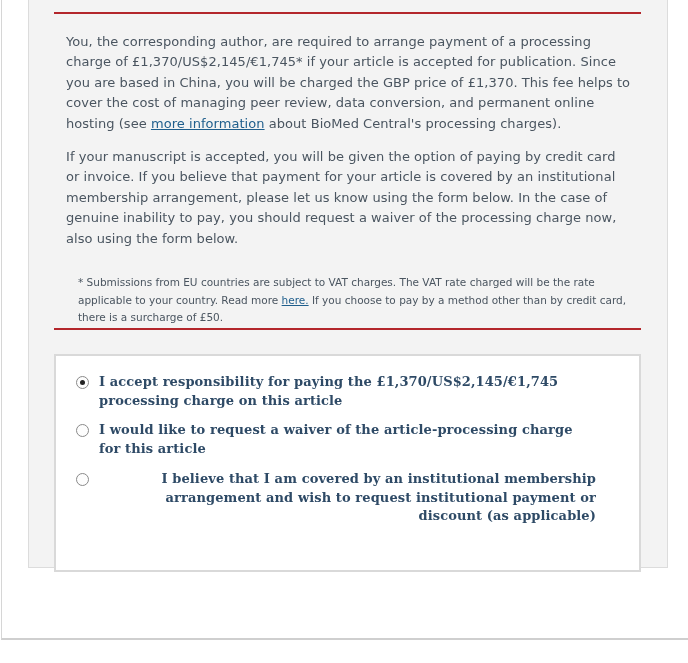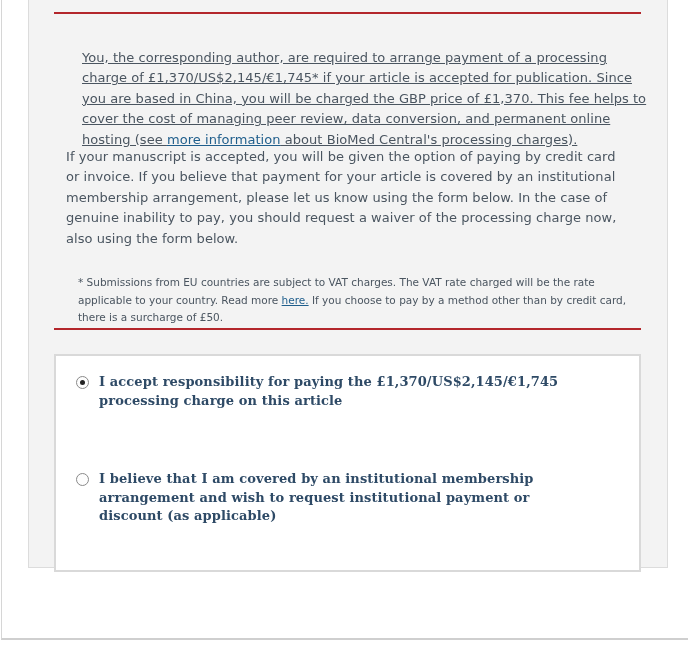--- a/index.html
+++ b/index.html
@@ -85,21 +85,21 @@
     .option {
       position: absolute;
       left: 20px;
       width: 520px;
       display: flex;
       align-items: flex-start;
       cursor: pointer;
     }
     .option.o1 { top: 17px; }
     .option.o2 { top: 65px; }
-    .option.o3 { top: 114px; }
+    .option.o3 { top: 114px; text-align: right; }
     .radio {
       width: 11px;
       height: 11px;
       border: 1px solid #8a8a8a;
       border-radius: 50%;
       background: #fdfdfd;
       margin-top: 3px;
       flex: 0 0 auto;
       position: relative;
       box-sizing: content-box;
@@ -144,36 +144,40 @@
 </head>
 <body>
 
 <div class="page">
   <div class="outer-panel"></div>
 
   <div class="gray-box"></div>
 
   <div class="red-rule top"></div>
 
-  <p class="info-text p1" style="margin:16px;text-decoration:underline;">
+  <p class="info-text p1" style="margin:0;">
     <span>You, the corresponding author, are required to arrange payment of a processing charge of £1,370/US$2,145/€1,745* if your article is accepted for publication. Since you are based in China, you will be charged the GBP price of £1,370. This fee helps to cover the cost of managing peer review, data conversion, and permanent online hosting (see </span><a class="link" href="#">more information</a><span> about BioMed Central's processing charges).</span>
   </p>
 
   <p class="info-text p2" style="margin:0;">If your manuscript is accepted, you will be given the option of paying by credit card or invoice. If you believe that payment for your article is covered by an institutional membership arrangement, please let us know using the form below. In the case of genuine inability to pay, you should request a waiver of the processing charge now, also using the form below.</p>
 
   <p class="note" style="margin:12px;">
     <span>* Submissions from EU countries are subject to VAT charges. The VAT rate charged will be the rate applicable to your country. Read more </span><a class="link" href="#">here.</a><span> If you choose to pay by a method other than by credit card, there is a surcharge of £50.</span>
   </p>
 
   <div class="red-rule bottom"></div>
 
   <div class="options-box">
     <label class="option o1">
       <span class="radio checked"></span>
       <span class="option-label">I accept responsibility for paying the £1,370/US$2,145/€1,745 processing charge on this article</span>
     </label>
+    <label class="option o2">
+      <span class="radio"></span>
+      <span class="option-label">I would like to request a waiver of the article-processing charge for this article</span>
+    </label>
     <label class="option o3">
       <span class="radio"></span>
       <span class="option-label">I believe that I am covered by an institutional membership arrangement and wish to request institutional payment or discount (as applicable)</span>
     </label>
   </div>
 
 </div>
 
 </body></html>

